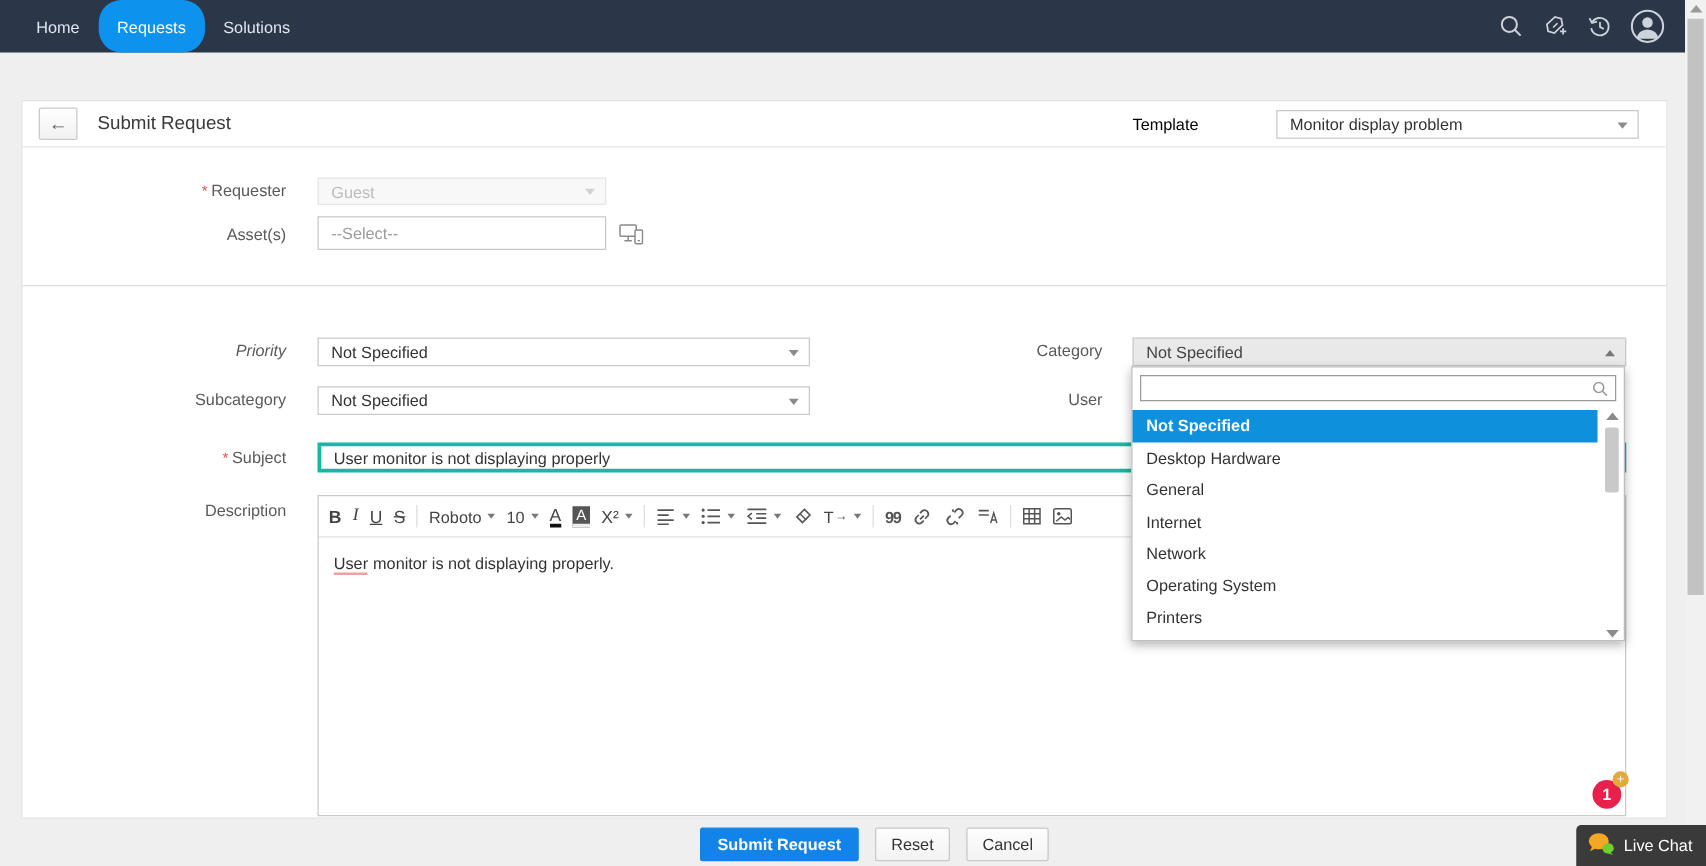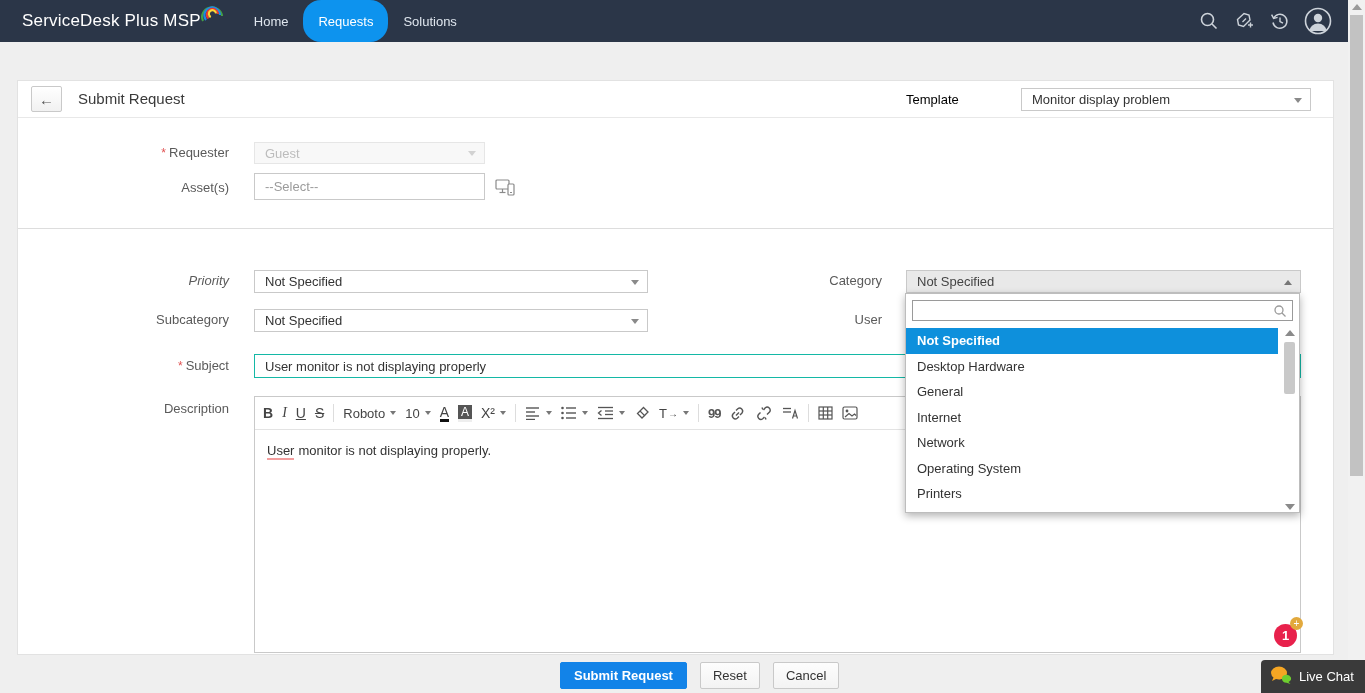--- a/index.html
+++ b/index.html
@@ -53,21 +53,21 @@
   .requester-sel { position:absolute; left:236px; top:61px; width:231px; height:22px;text-align:right; }
   .assets-input { position:absolute; left:236px; top:92px; width:231px; height:27px; border:1px solid #c9c9c9;
     font-size:13px; color:#9b9b9b; padding:0 10px; display:flex; align-items:center; }
   .assets-ic { position:absolute; left:477px; top:98px; cursor:pointer; }
 
   .priority-sel { position:absolute; left:236px; top:189px; width:394px; height:23px; }
   .subcat-sel  { position:absolute; left:236px; top:228px; width:394px; height:23px; }
   .category-sel{ position:absolute; left:888px; top:189px; width:395px; height:23px; }
   .rlab { position:absolute; left:764px; width:100px; text-align:right; font-size:13px; color:#5a5a5a; }
 
-  .subject-input { position:absolute; left:236px; top:273px; width:1047px; height:24px; border:1px solid #14b8a6;
+  .subject-input { position:absolute; left:236px; top:273px; width:1047px; height:24px; border:3px solid #14b8a6;
     font-size:13px; color:#333; padding:0 10px; font-family:"Liberation Sans","DejaVu Sans",sans-serif; }
 
   
   .editor { position:absolute; left:236px; top:315px; width:1047px; height:257px; border:1px solid #c9c9c9; }
   .toolbar { height:33px; border-bottom:1px solid #e3e3e3; display:flex; align-items:center;
     padding:0 8px; gap:9px; color:#444; overflow:hidden; }
   .tbtn { display:flex; align-items:center; font-size:14px; cursor:pointer; color:#444; white-space:nowrap; }
   .tbtn.b { font-weight:bold; }
   .tbtn.i { font-style:italic; font-family:"Liberation Serif",serif; }
   .tbtn.u { text-decoration:underline; }
@@ -117,31 +117,20 @@
 
   
   .livechat { position:absolute; right:0; bottom:0; width:104px; height:33px; background:#3a3a3a;
     border-radius:4px 0 0 0; display:flex; align-items:center; gap:6px; padding-left:8px;
     color:#fff; font-size:13px; z-index:60; cursor:pointer; }
 </style>
 </head>
 <body>
 
 <div class="nav">
-  <div class="brand">
-    <span>ServiceDesk Plus MSP</span>
-    <span class="swirl">
-      <svg width="26" height="24" viewBox="0 0 26 24">
-        <path d="M4 20 A10 9.5 0 1 1 23 15" stroke="#43a047" fill="none" stroke-width="2.1"></path>
-        <path d="M7 19 A7.8 7.8 0 1 1 21 14" stroke="#1e88e5" fill="none" stroke-width="2.1"></path>
-        <path d="M9.5 17.5 A5.6 5.6 0 1 1 19 13" stroke="#e53935" fill="none" stroke-width="2.1"></path>
-        <path d="M11.8 16 A3.6 3.6 0 1 1 17 12.3" stroke="#fdd835" fill="none" stroke-width="2.1"></path>
-      </svg>
-    </span>
-  </div>
   <div class="tabs">
     <div class="tab">Home</div>
     <div class="tab active">Requests</div>
     <div class="tab">Solutions</div>
   </div>
   <div class="nav-icons">
     <span class="nav-ic">
       <svg width="22" height="22" viewBox="0 0 22 22">
         <circle cx="9.5" cy="9.5" r="6" fill="none" stroke="#cdd3da" stroke-width="1.6"></circle>
         <line x1="14" y1="14" x2="18.5" y2="18.5" stroke="#cdd3da" stroke-width="1.6"></line>

